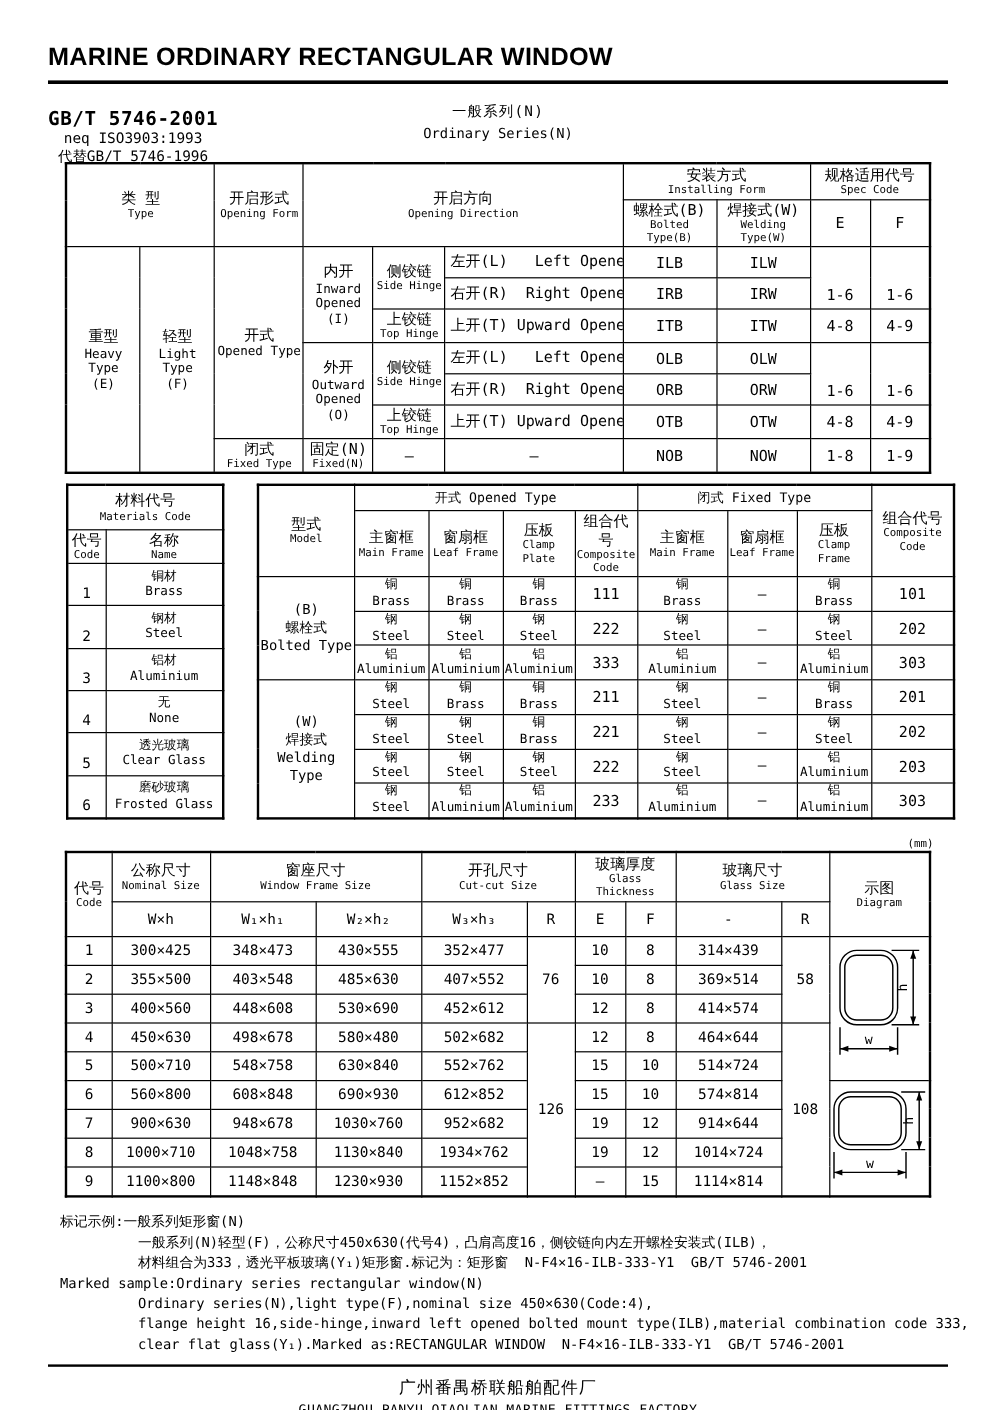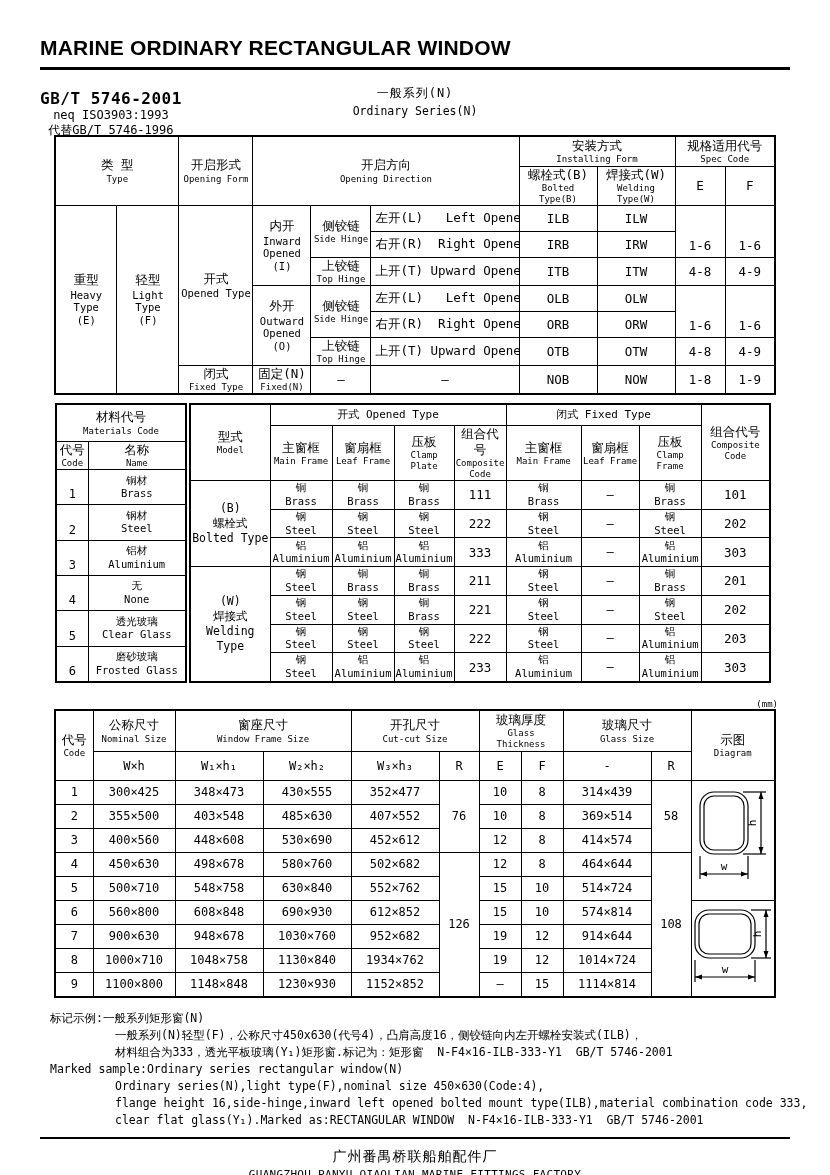--- a/index.html
+++ b/index.html
@@ -28,21 +28,21 @@
   .enlg { font-size:10.5px; }
   .ml { white-space:pre-line; font-size:10.5px; line-height:1.3; }
   .num { font-size:12.5px; }
   
   .t1 { width:720px; margin:0 auto; border:2px solid #000; }
   .t1 thead tr th { height:29px; }
   .t1 tbody td { height:25px; font-size:12.5px; }
   .dir { text-align:left; padding-left:4px; white-space:pre; font-size:10.5px; overflow:hidden; }
   .vb { vertical-align:bottom; padding-bottom:4px;margin-left:28px; }
   
-  .t2-wrap { display:flex; gap:2px; margin:8px 0 0 55px; align-items:flex-start; }
+  .t2-wrap { display:flex; gap:27px; margin:8px 0 0 55px; align-items:flex-start; }
   .t2l { width:130px; height:280px; border:2px solid #000; }
   .t2r { width:580px; height:280px; border:2px solid #000; }
   .mat-title { height:36px; }
   .t2l thead tr:nth-child(2) th { height:26px; }
   .mat-code { font-size:12px; vertical-align:bottom; padding-bottom:3px; }
   .grp { font-size:11px; height:20px; }
   .t2r thead tr:nth-child(2) th { height:42px; }
   .model-label { font-size:11.5px; }
   .dash { font-size:12px; }
   
@@ -576,21 +576,21 @@
         <td>530×690</td>
         <td>452×612</td>
         <td>12</td>
         <td>8</td>
         <td>414×574</td>
       </tr>
       <tr>
         <td>4</td>
         <td>450×630</td>
         <td>498×678</td>
-        <td>580×760</td>
+        <td>580×480</td>
         <td>502×682</td>
         <td rowspan="6">126</td>
         <td>12</td>
         <td>8</td>
         <td>464×644</td>
         <td rowspan="6">108</td>
       </tr>
       <tr>
         <td>5</td>
         <td>500×710</td>

